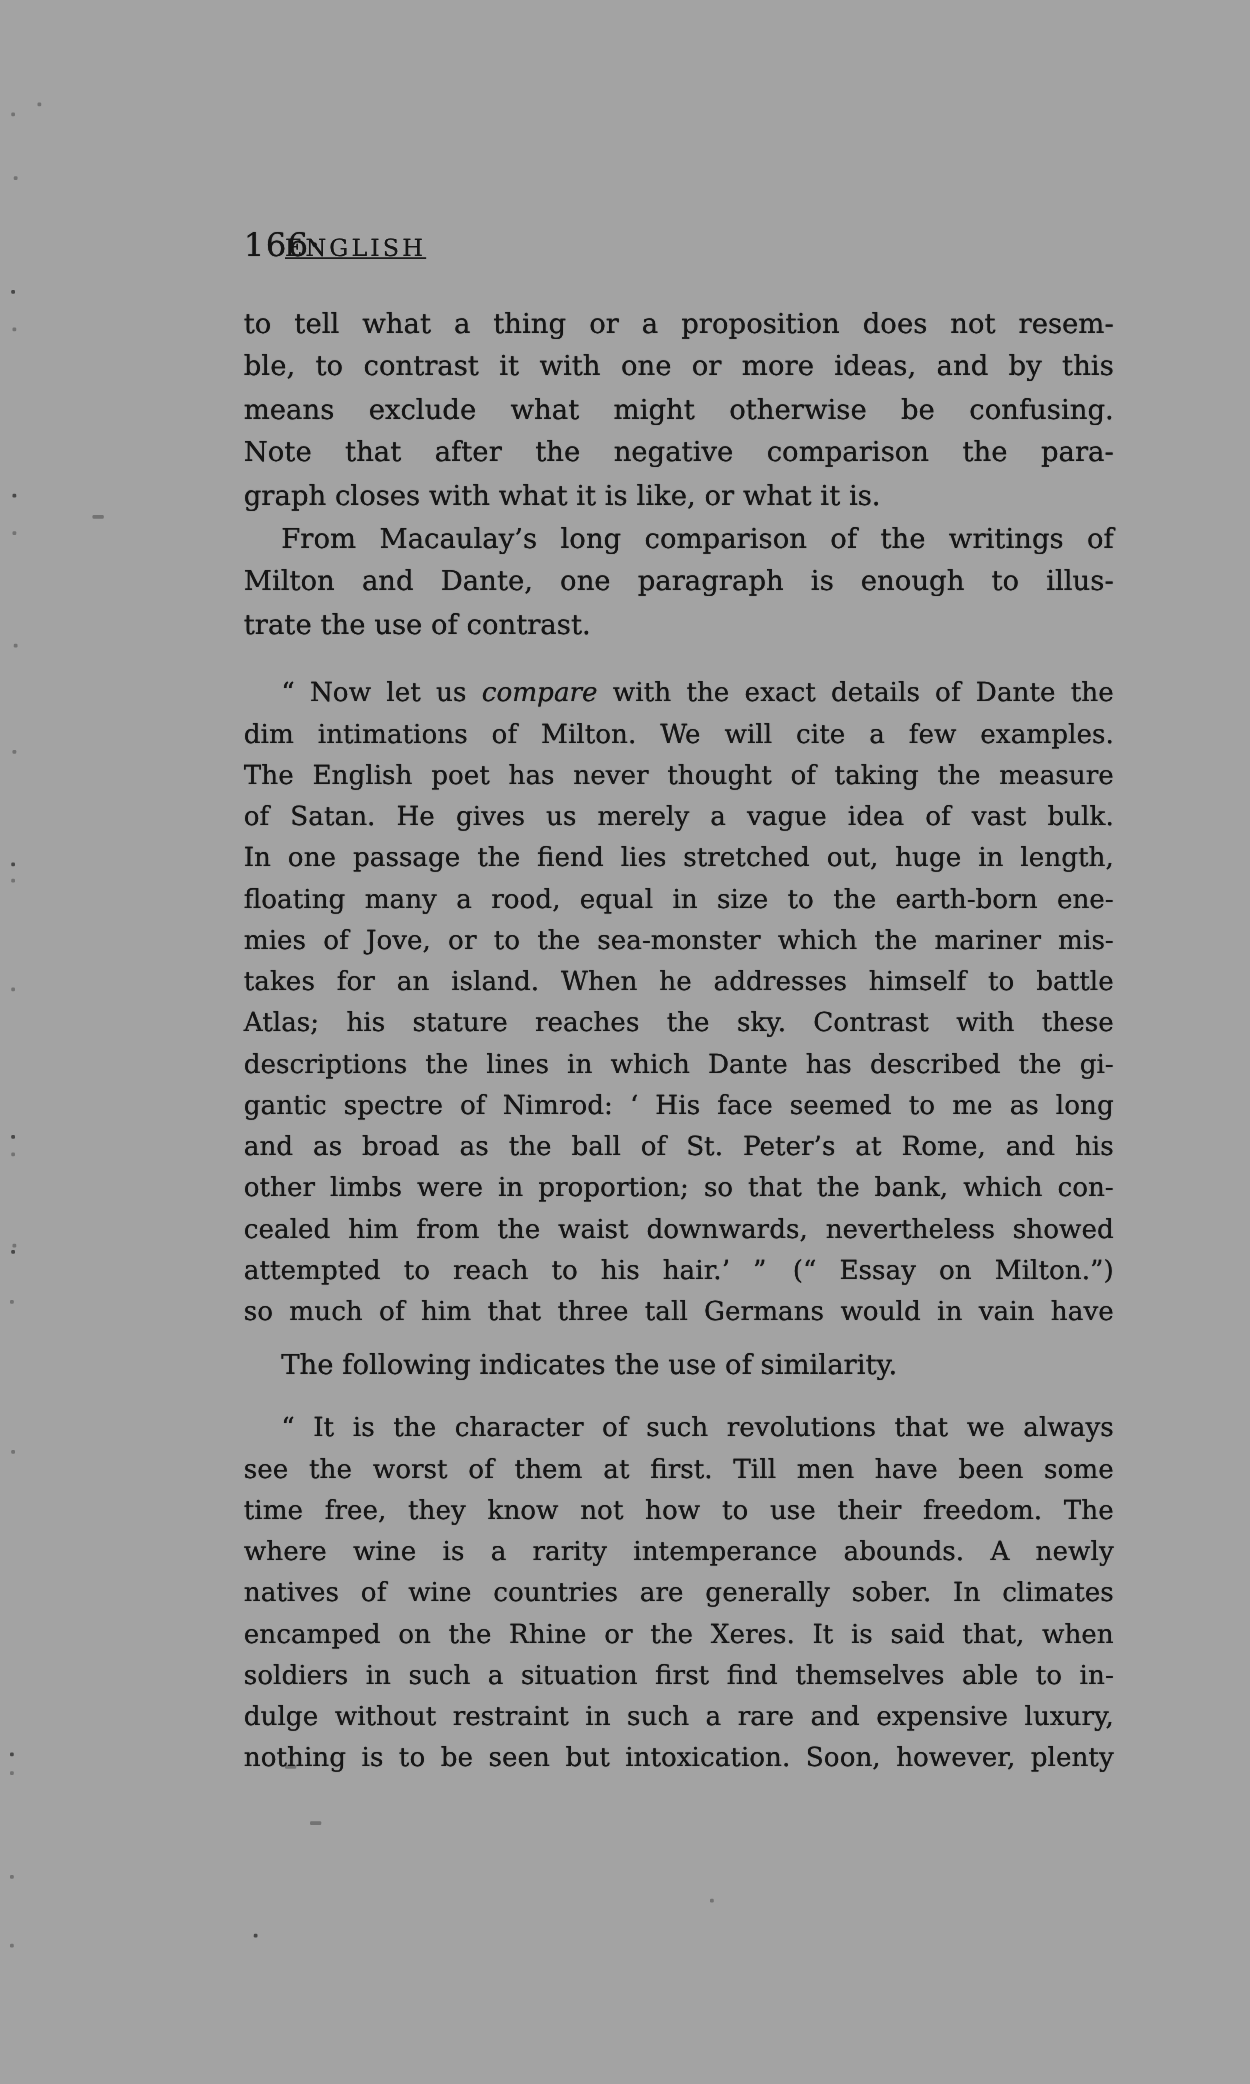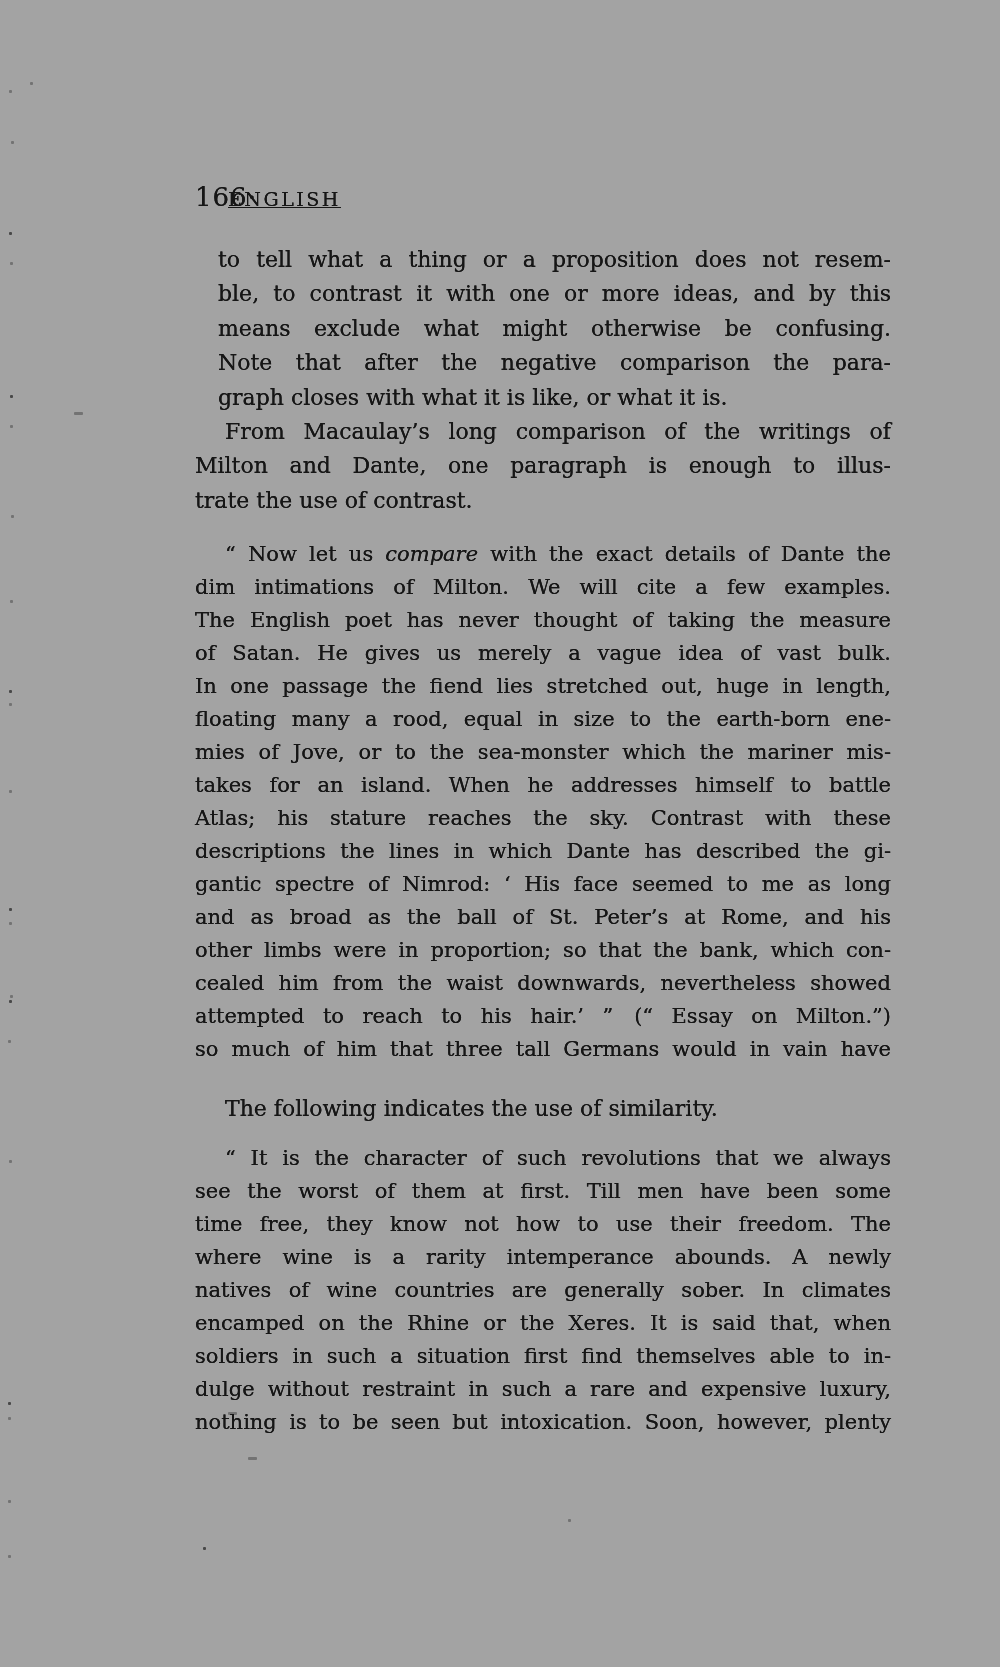--- a/index.html
+++ b/index.html
@@ -44,24 +44,24 @@
   .para .line {
     text-align: justify;
     text-align-last: justify;
     white-space: normal;
     text-shadow: 0 0 0.55px currentColor; 
   }
   .para .line.ragged { text-align-last: left; }
   .para .line.indent { text-indent: 30px; }
   .body-text { font-size: 22px; line-height: 34.4px; }
   .quote-text { font-size: 21px; line-height: 33px; }
-  .p1 { margin-top: 30px; margin-left: 23px; }
+  .p1 { margin-top: 30px; }
   .p2 { margin-top: 0; }
   .q1 { margin-top: 20px; }
-  .sim { margin-top: 26px; }
+  .sim { margin-top: 10px; }
   .q2 { margin-top: 15px; }
   
   .speck {
     position: absolute;
     background: #2a2a2a;
     width: 3px; height: 3px;
     border-radius: 1px;
     opacity: 0.75;
   }
   .speck.dash { width: 9px; height: 3px; }

